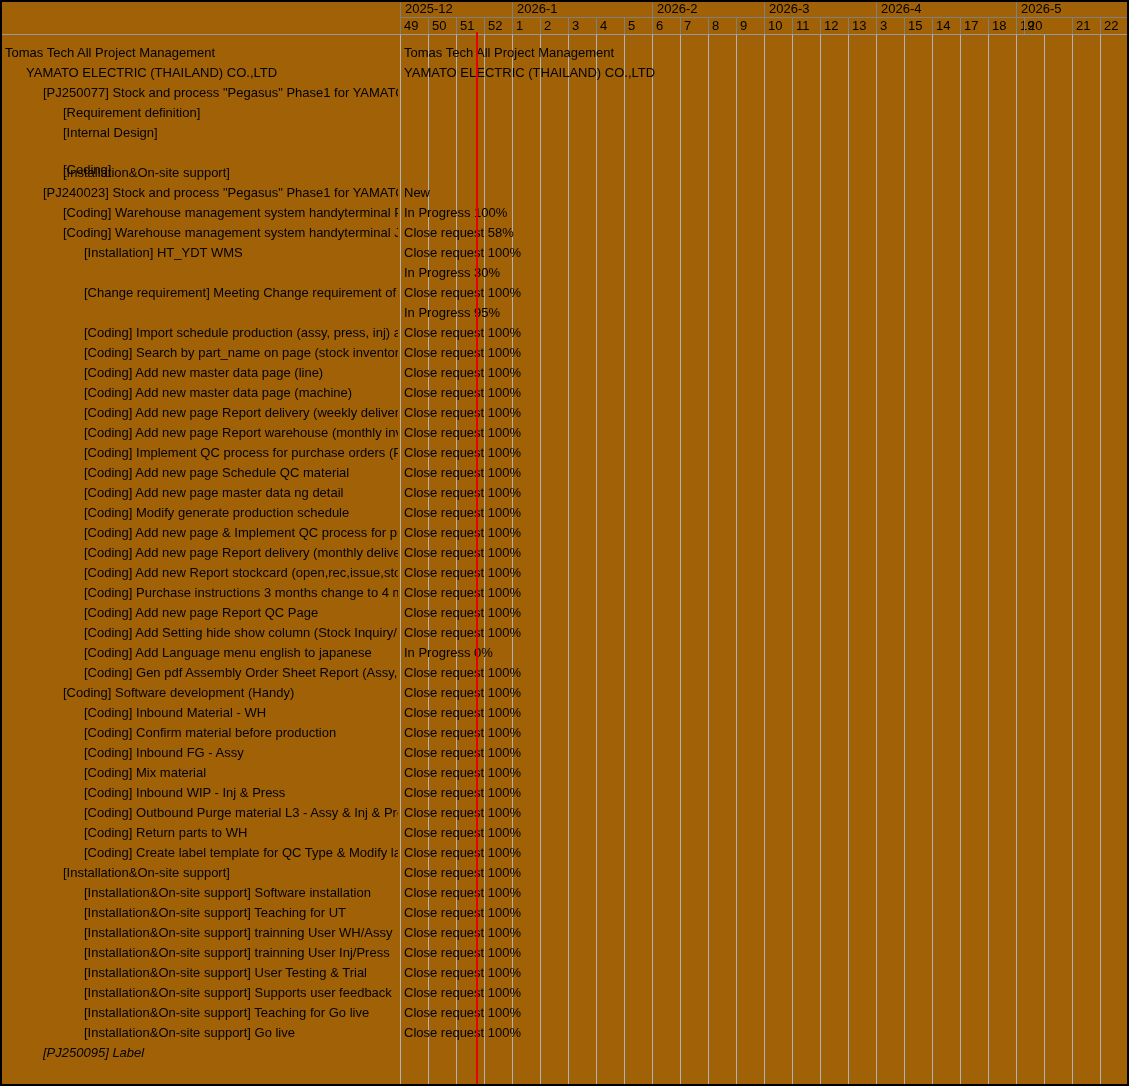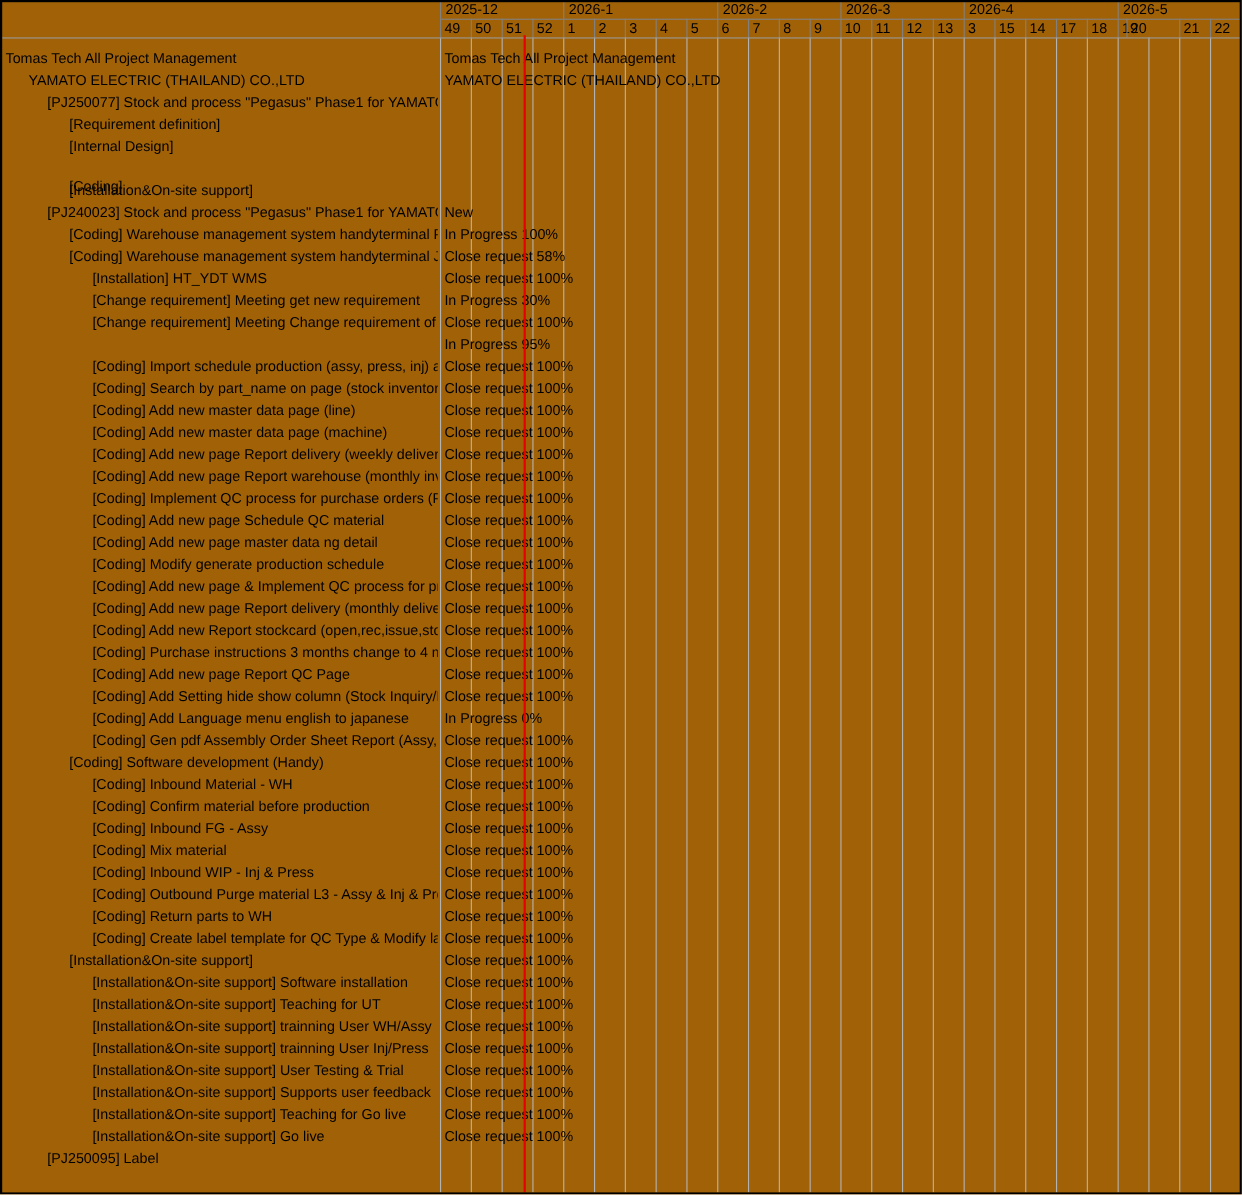--- a/index.html
+++ b/index.html
@@ -119,21 +119,20 @@
       </div>
       <div class="task-row" style="top: 223px;">
         <div class="task-label" style="left: 63px; width: 335px;">[Coding] Warehouse management system handyterminal Java</div>
         <div class="task-status">Close request 58%</div>
       </div>
       <div class="task-row" style="top: 243px;">
         <div class="task-label" style="left: 84px; width: 314px;">[Installation] HT_YDT WMS</div>
         <div class="task-status">Close request 100%</div>
       </div>
       <div class="task-row" style="top: 263px;">
-        <div class="task-label" style="left: 84px; width: 314px;">[Change requirement] Meeting get new requirement</div>
         <div class="task-status">In Progress 30%</div>
       </div>
       <div class="task-row" style="top: 283px;">
         <div class="task-label" style="left: 84px; width: 314px;">[Change requirement] Meeting Change requirement of HT</div>
         <div class="task-status">Close request 100%</div>
       </div>
       <div class="task-row" style="top: 303px;">
         <div class="task-status">In Progress 95%</div>
       </div>
       <div class="task-row" style="top: 323px;">
@@ -274,18 +273,18 @@
       </div>
       <div class="task-row" style="top: 1003px;">
         <div class="task-label" style="left: 84px; width: 314px;">[Installation&amp;On-site support] Teaching for Go live</div>
         <div class="task-status">Close request 100%</div>
       </div>
       <div class="task-row" style="top: 1023px;">
         <div class="task-label" style="left: 84px; width: 314px;">[Installation&amp;On-site support] Go live</div>
         <div class="task-status">Close request 100%</div>
       </div>
       <div class="task-row" style="top: 1043px;">
-        <div class="task-label" style="left: 43px; width: 355px;">[PJ250095] Label</div>
+        <div class="task-label" style="left: 43px; width: 355px; font-style: italic;">[PJ250095] Label</div>
       </div>
     </div>
   <div id="today-line" style="left: 476px; top: 32px; height: 1052px; background: rgb(230, 0, 0);"></div>
   <div class="outer-border"></div>
 </div>
 
 </body></html>

